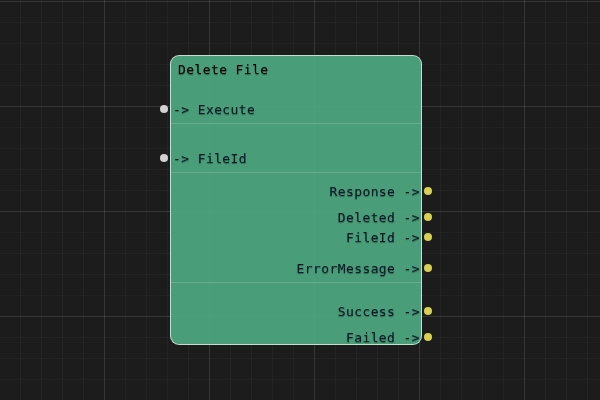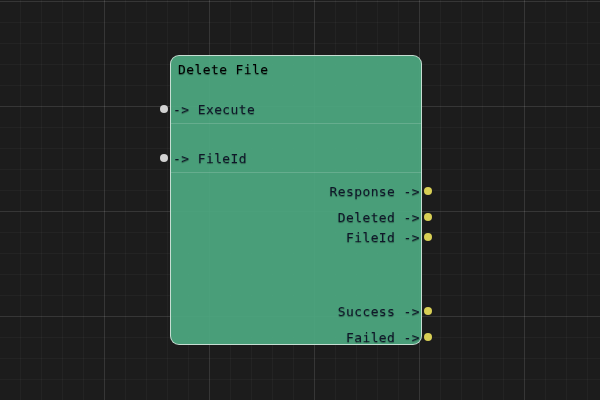--- a/index.html
+++ b/index.html
@@ -139,20 +139,24 @@
     <div class="pin-row" style="top:146px;">
       <span class="pin-label out">Deleted -&gt;</span>
       <span class="pin-dot out"></span>
     </div>
 
     <div class="pin-row" style="top:166px;">
       <span class="pin-label out">FileId -&gt;</span>
       <span class="pin-dot out"></span>
     </div>
 
+    <div class="pin-row has-sep" style="top:198px;">
+      <span class="pin-label out">ErrorMessage -&gt;</span>
+      <span class="pin-dot out"></span>
+    </div>
 
     <div class="spacer-row" style="top:227px;height:15px;"></div>
 
     <div class="pin-row" style="top:240px;">
       <span class="pin-label out">Success -&gt;</span>
       <span class="pin-dot out"></span>
     </div>
 
     <div class="pin-row" style="top:266px;padding-left:36px;">
       <span class="pin-label out">Failed -&gt;</span>

